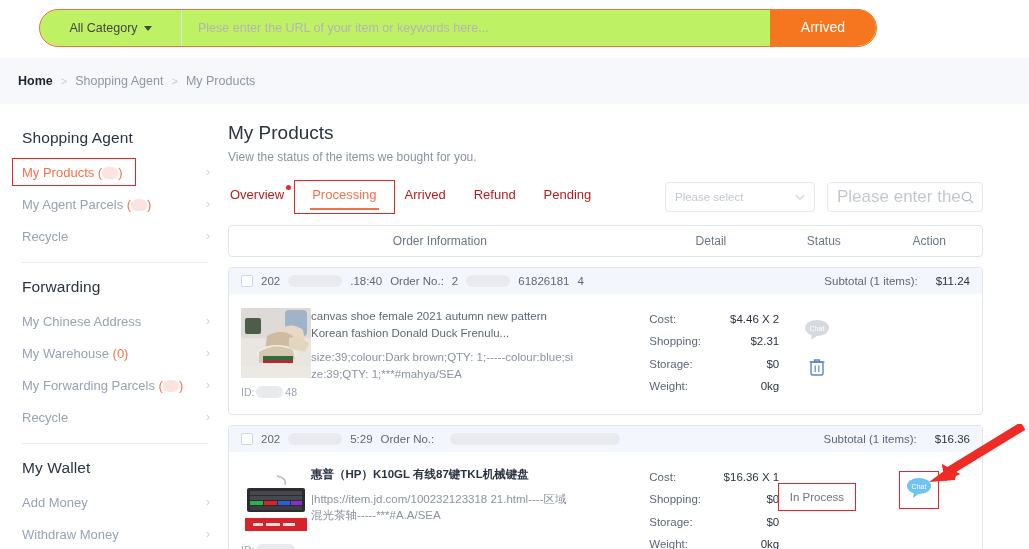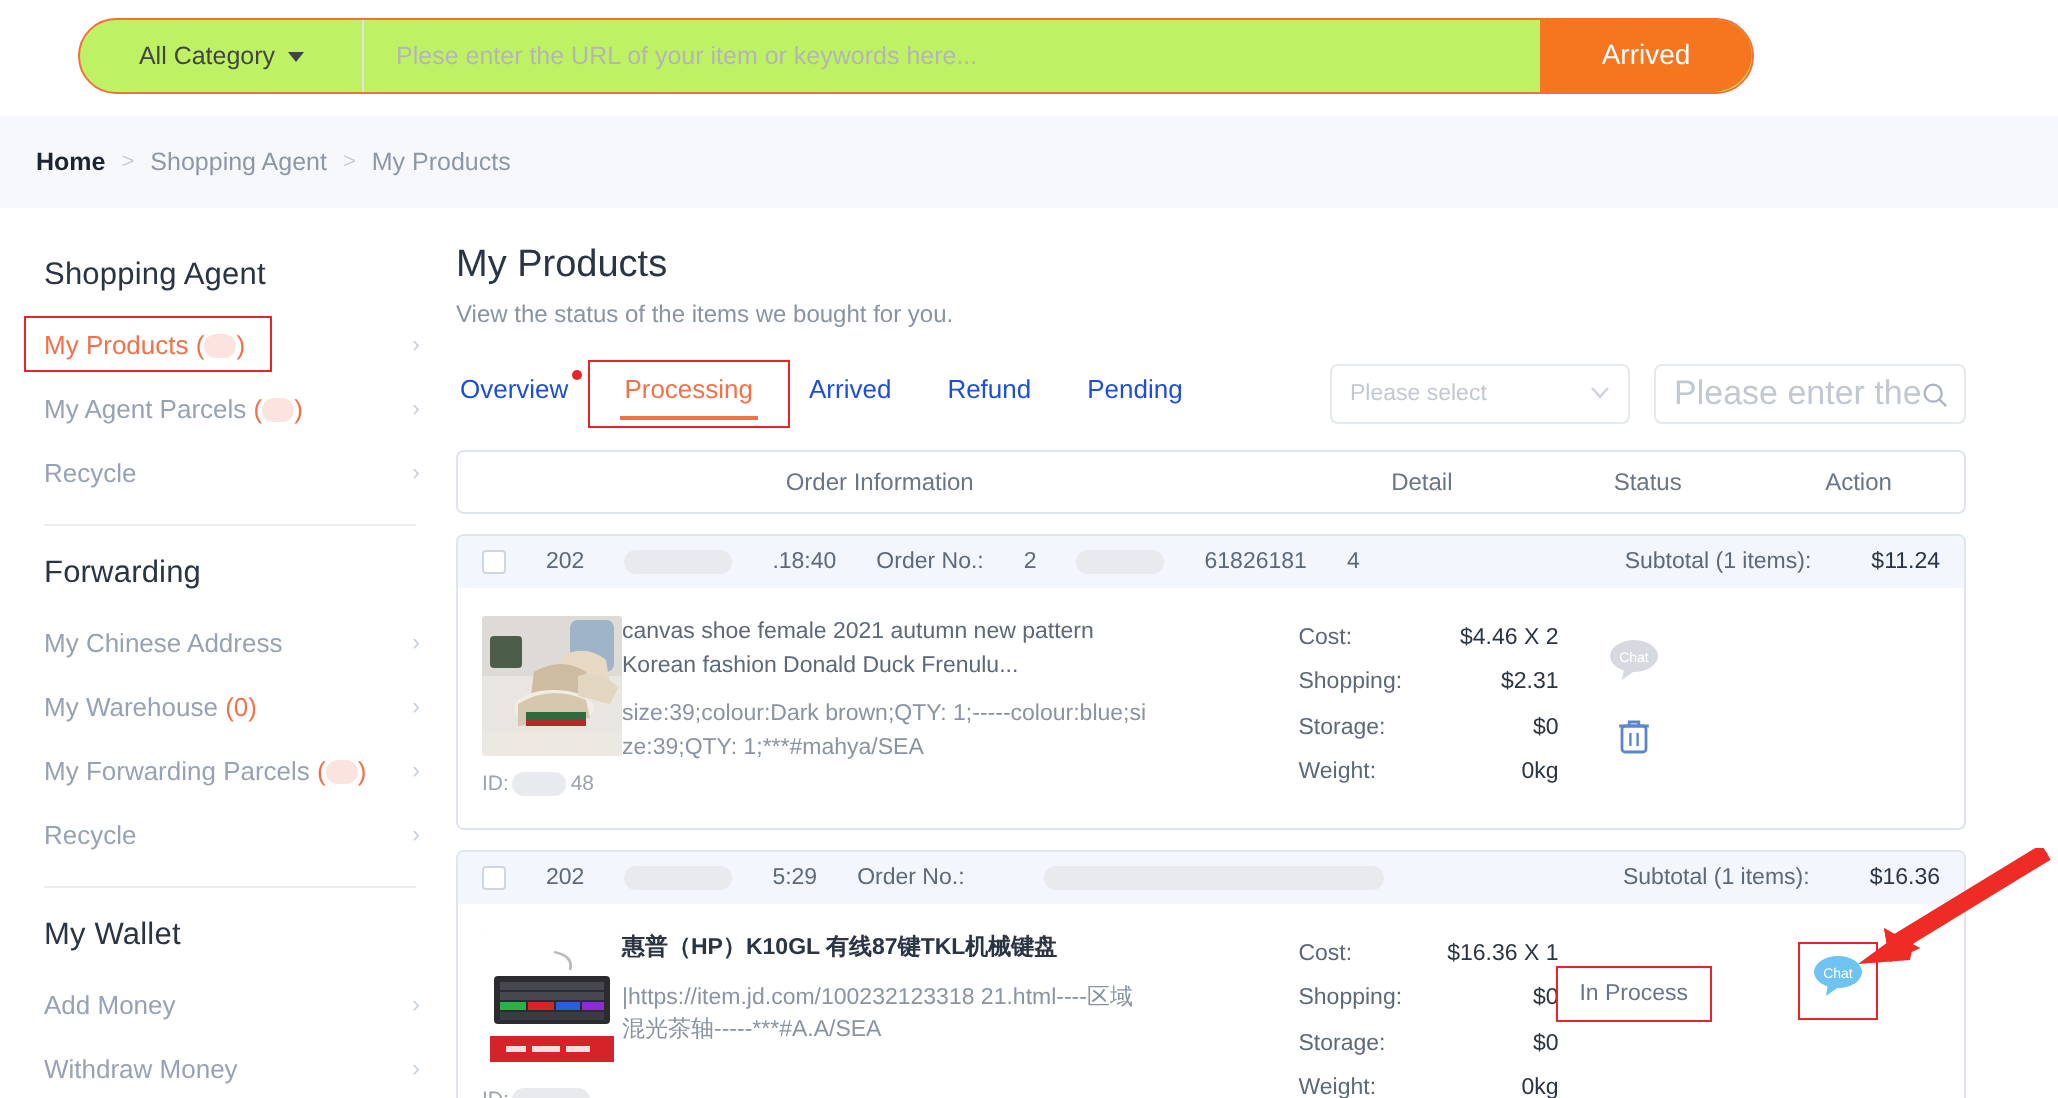--- a/index.html
+++ b/index.html
@@ -76,21 +76,21 @@
   .sb-sep { height: 1px; background: #ececec; margin: 10px 20px 8px 22px; }
 
   
   .main { flex: 1; padding: 18px 46px 0 0; }
   h1.page-title { font-size: 19px; color: #2b3442; font-weight: normal; }
   .subtitle { font-size: 12px; color: #8a93a2; margin-top: 6px; }
 
   .tabrow { display: flex; align-items: center; margin-top: 17px; height: 32px; position: relative; }
   .tabs { display: flex; align-items: flex-start; gap: 0; }
   .tab {
-    position: relative; font-size: 13px; color: #1d4ed8; cursor: pointer;
+    position: relative; font-size: 13px; color: #b91c1c; cursor: pointer;
     padding: 3px 14px 8px 14px; white-space: nowrap;
   }
   .tab:first-child { padding-left: 2px; }
   .tab.active { color: #f2714a; }
   .tab.active .underline {
     position: absolute; left: 12px; right: 12px; bottom: 0; height: 2px; background: #f2714a;
   }
   .dot {
     position: absolute; top: 1px; right: 7px; width: 5px; height: 5px;
     border-radius: 50%; background: #e8232a;
@@ -120,21 +120,21 @@
   .th-order { width: 56%; text-align: center; }
   .th-detail { width: 16%; text-align: center; }
   .th-status { width: 14%; text-align: center; }
   .th-action { width: 14%; text-align: center; }
 
   .card {
     margin-top: 10px; border: 1px solid #dfe5ee; border-radius: 4px; background: #fff; overflow: hidden;
   }
   .card-head {
     height: 26px; background: #f3f7fd; display: flex; align-items: center;
-    padding: 0 12px; font-size: 11.5px; color: #5d6878; gap: 20px;
+    padding: 0 12px; font-size: 11.5px; color: #5d6878; gap: 8px;
   }
   .chk {
     width: 12px; height: 12px; border: 1px solid #cfd6e0; border-radius: 2px;
     background: #fff; flex: none; cursor: pointer;
   }
   .card-head .sub { margin-left: auto; color: #5d6878; }
   .card-head .subamt { color: #2b3442; margin-left: 10px; }
 
   .row { display: flex; padding: 14px 12px 16px 12px; position: relative; }
   .col-order { width: 56%; display: flex; gap: 14px; }

